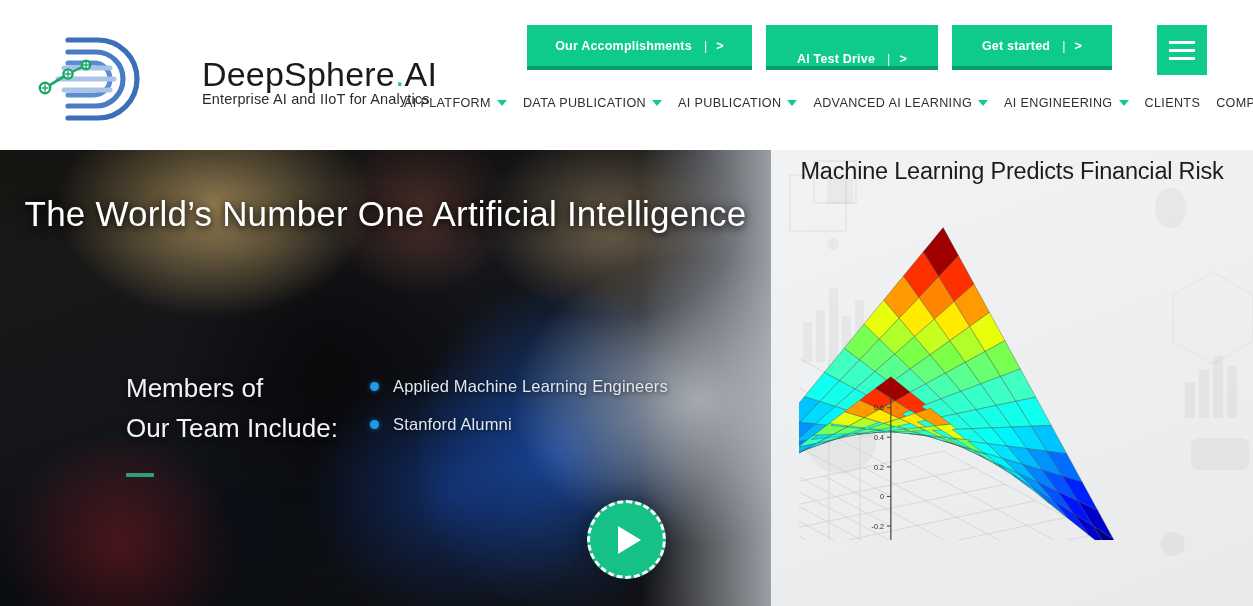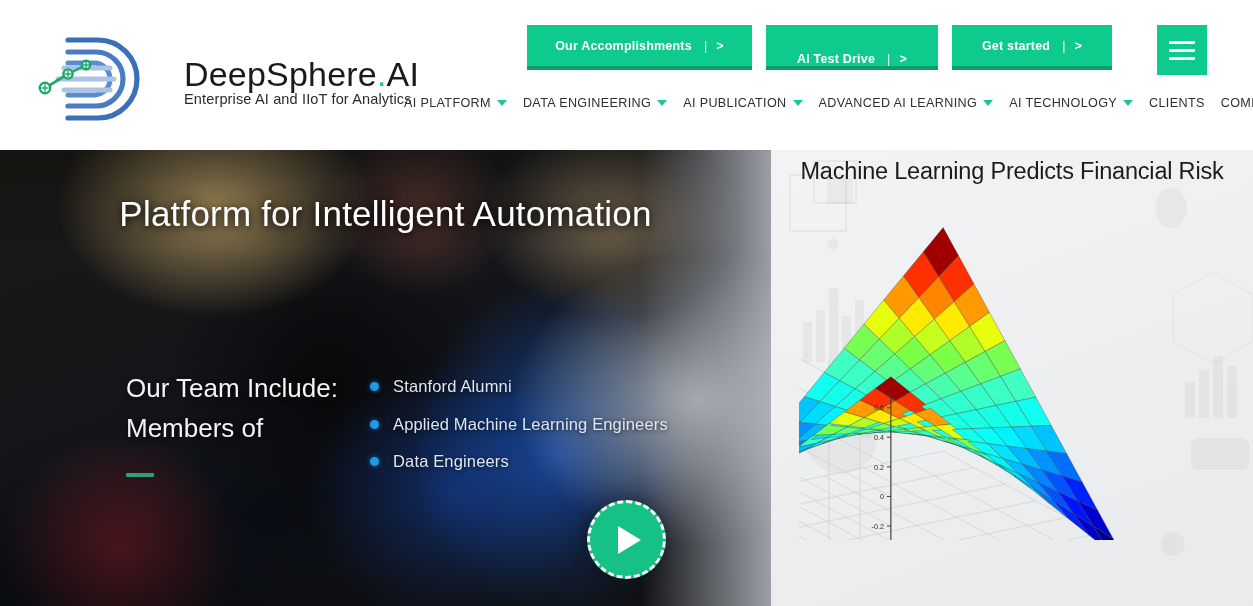--- a/index.html
+++ b/index.html
@@ -16,21 +16,21 @@
   .header {
     position: absolute; left: 0; top: 0;
     width: 1253px; height: 150px;
     background: #ffffff;
     z-index: 20;
   }
 
   
   .logo-wrap {
     position: absolute; left: 28px; top: 30px;
-    display: flex; align-items: center; gap: 8px;
+    display: flex; align-items: center; gap: 26px;
   }
   .logo-mark { position: relative; width: 148px; height: 98px; flex: none; }
   .logo-text { display: flex; flex-direction: column; justify-content: center; padding-top: 6px; }
   .logo-title {
     font-size: 34px; letter-spacing: .2px; color: #1a1a1a;
     font-family: "Liberation Sans", sans-serif; font-weight: 400;
     line-height: 1.02; white-space: nowrap;
   }
   .logo-title .dot { color: #14c98f; font-size: 34px; }
   .logo-sub {
@@ -261,72 +261,68 @@
       <span></span>
       <span></span>
     </button>
 
     <nav class="nav">
       <div class="nav-item">
         <span>AI PLATFORM</span>
         <i class="caret"></i>
       </div>
       <div class="nav-item">
-        <span>DATA ENGINEERING</span>
+        <span>DATA PUBLICATION</span>
         <i class="caret"></i>
       </div>
       <div class="nav-item">
         <span>AI PUBLICATION</span>
         <i class="caret"></i>
       </div>
       <div class="nav-item">
         <span>ADVANCED AI LEARNING</span>
         <i class="caret"></i>
       </div>
       <div class="nav-item">
-        <span>AI TECHNOLOGY</span>
+        <span>AI ENGINEERING</span>
         <i class="caret"></i>
       </div>
       <div class="nav-item">
         <span>CLIENTS</span>
       </div>
       <div class="nav-item">
         <span>COMPANY</span>
 
       </div>
     </nav>
   </div>
 
   <section class="hero">
     <div class="hero-bg"></div>
     <div class="hero-vignette"></div>
     <div class="hero-right-fade"></div>
 
     <h1 class="hero-title">
-      <span class="l2">Platform for Intelligent Automation</span>
+      <span>The World’s Number One Artificial Intelligence</span>
     </h1>
 
     <div class="team-block">
+      <div class="team-head">Members of</div>
       <div class="team-head">Our Team Include:</div>
-      <div class="team-head">Members of</div>
       <div class="team-rule"></div>
     </div>
 
     <ul class="team-list">
-      <li>
-          <i class="bullet"></i>
-          <span>Stanford Alumni</span>
-        </li>
       <li>
           <i class="bullet"></i>
           <span>Applied Machine Learning Engineers</span>
         </li>
       <li>
           <i class="bullet"></i>
-          <span>Data Engineers</span>
+          <span>Stanford Alumni</span>
         </li>
     </ul>
 
     <div class="play-btn">
       <span class="play-tri"></span>
     </div>
   </section>
 
   <aside class="panel">
     <div class="wm wm-sq" style="left:18px;  top:24px;  width:58px;  height:58px;"></div>

